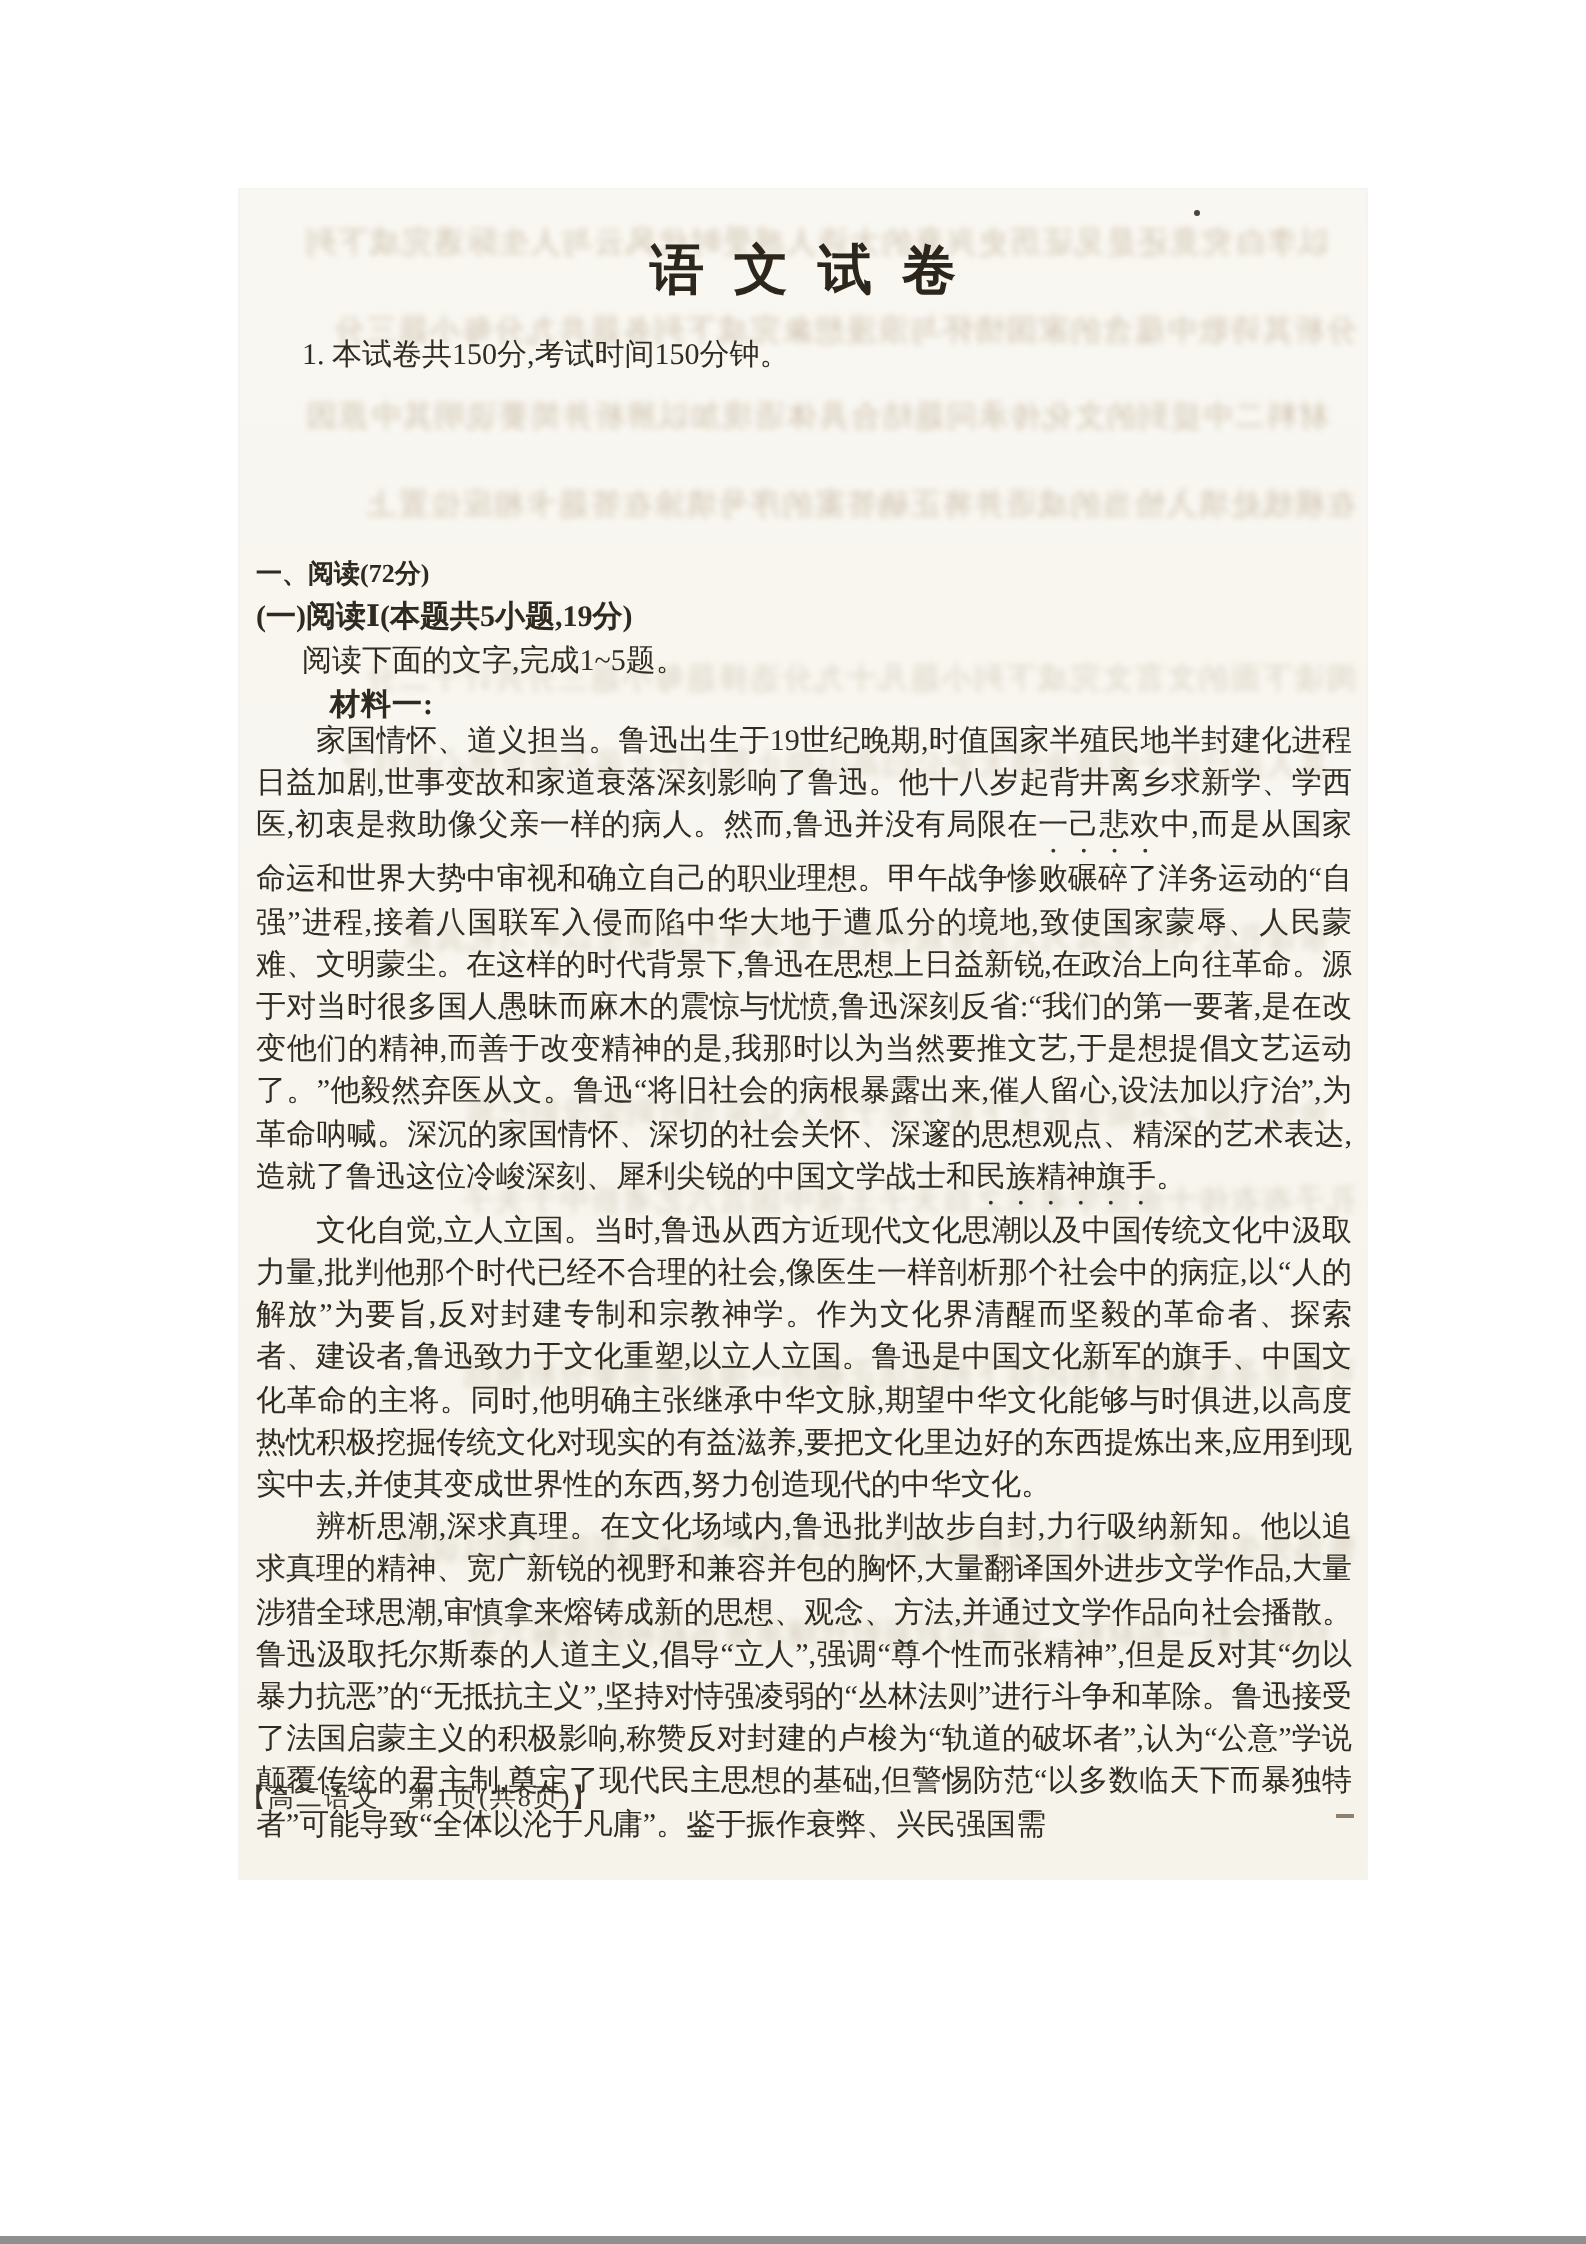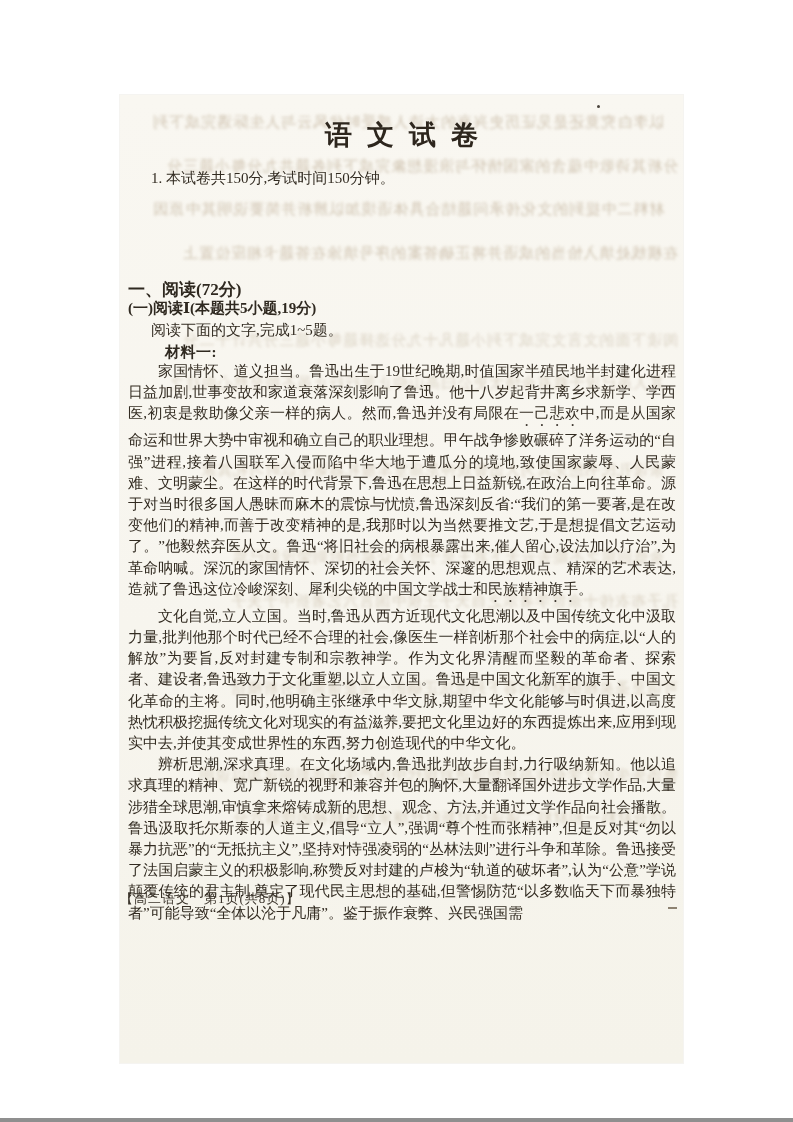--- a/index.html
+++ b/index.html
@@ -2,21 +2,21 @@
 <html><head>
 <meta charset="utf-8">
 <style>
   html,body{margin:0;padding:0;}
   body{
     width:793px;height:1122px;position:relative;overflow:hidden;
     background:#ffffff;
     font-family:"Liberation Serif","DejaVu Serif",serif;
   }
   .paper{
-    position:absolute;left:120px;top:95px;width:563px;height:968px;
+    position:absolute;left:120px;top:95px;width:563px;height:844px;
     background:linear-gradient(180deg,#f9f7f1 0%,#f7f5ee 55%,#f5f3ea 100%);
     box-shadow:0 0 0 1px rgba(190,180,160,.15);
   }
   
   .bleed{
     position:absolute;left:5px;right:5px;top:6px;height:792px;overflow:hidden;
     transform:scaleX(-1);filter:blur(1.6px);
     font-size:15px;line-height:43.5px;letter-spacing:1px;
     color:rgba(148,122,86,.28);pointer-events:none;
   }
@@ -27,21 +27,21 @@
   .title{
     position:absolute;top:4px;left:0;width:100%;text-align:center;
     font-size:27px;font-weight:700;letter-spacing:15px;text-indent:15px;
     color:#2d261d;
   }
   .speck{position:absolute;left:477px;top:10px;width:3px;height:3px;border-radius:50%;background:#4a443c;}
 
   .notice{position:absolute;left:31px;top:72px;font-size:15px;line-height:22.3px;color:#322b21;}
   .notice-head{font-weight:700;letter-spacing:1px;}
 
-  .sec   {position:absolute;left:8px; top:183px;font-size:17px;font-weight:700;color:#2f2920;}
+  .sec   {position:absolute;left:8px; top:183px;font-size:13px;font-weight:700;color:#2f2920;}
   .subsec{position:absolute;left:8px; top:204px;font-size:15px;  font-weight:700;color:#2f2920;}
   .instr {position:absolute;left:31px;top:226px;font-size:15px;color:#322b21;}
   .mat   {position:absolute;left:45px;top:248px;font-size:15px;font-weight:700;color:#2f2920;letter-spacing:.5px;}
 
   .bodytext{
     position:absolute;left:8px;top:266px;width:548px;
     font-size:15px;line-height:21.2px;text-align:justify;color:#322b21;
   }
   .bodytext p{margin:0;text-indent:2em;}
 

